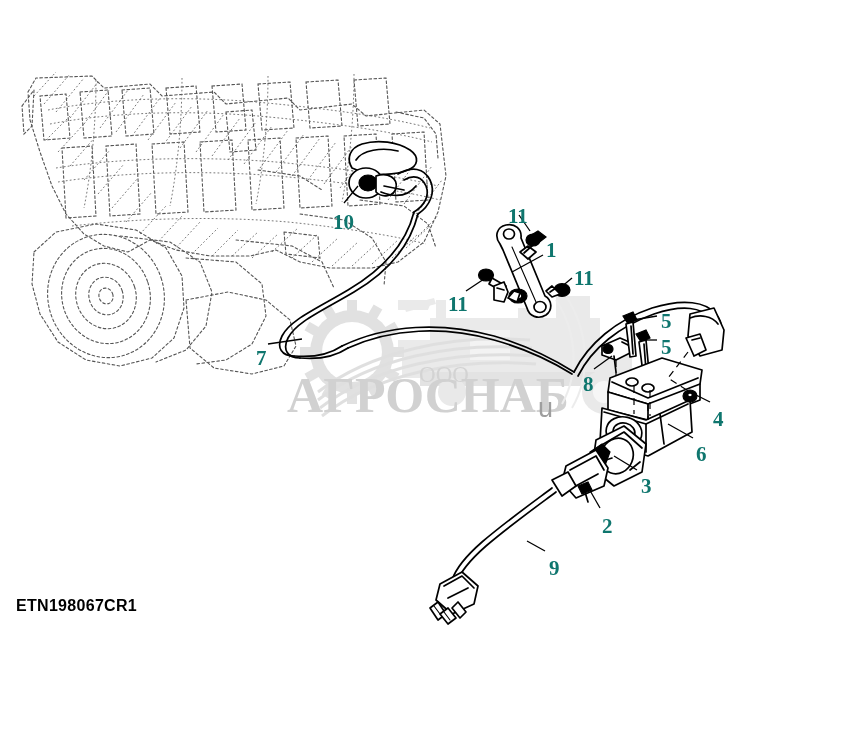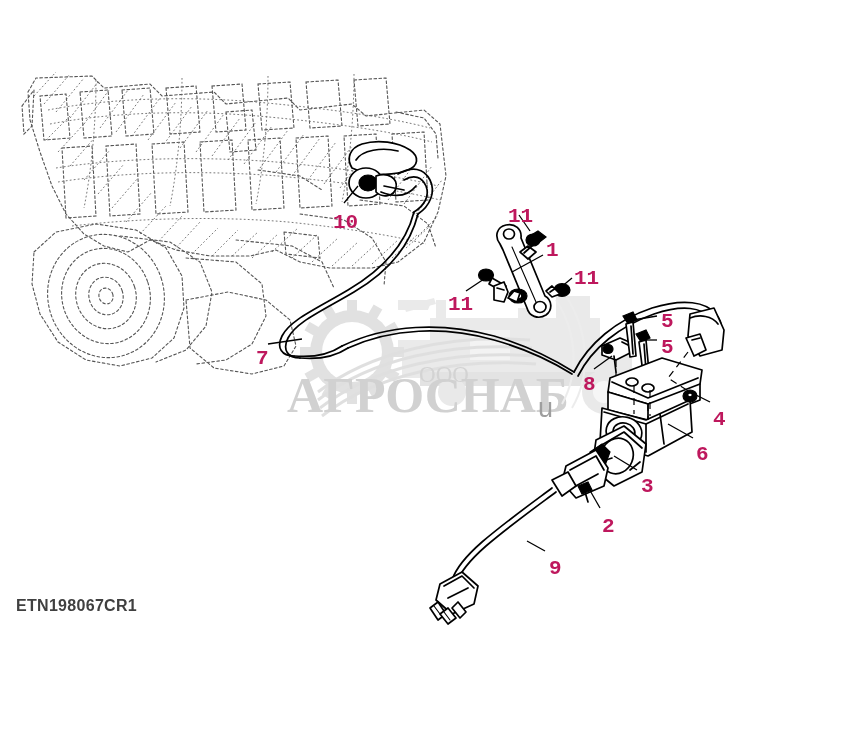--- a/index.html
+++ b/index.html
@@ -3,22 +3,22 @@
 <meta charset="utf-8">
 <style>
   html,body{margin:0;padding:0;background:#ffffff;}
   body{width:841px;height:731px;font-family:"Liberation Sans",sans-serif;overflow:hidden;}
   #stage{position:relative;width:841px;height:731px;background:#fff;}
   #stage svg{position:absolute;left:0;top:0;}
   .layer{position:absolute;left:0;top:0;width:841px;height:731px;}
   #wm{z-index:5;}
   #art{z-index:10;}
   #labels{z-index:20;}
-  .lbl{position:absolute;font-family:Liberation Mono, monospace;font-weight:bold;font-size:21px;color:#be185d;line-height:1;white-space:nowrap;}
-  #drawing-code{position:absolute;left:16px;top:597px;font-family:"Liberation Sans",sans-serif;font-weight:bold;font-size:16px;letter-spacing:.3px;color:#404040;}
+  .lbl{position:absolute;font-family:Liberation Serif, serif;font-weight:bold;font-size:21px;color:#0f766e;line-height:1;white-space:nowrap;}
+  #drawing-code{position:absolute;left:16px;top:597px;font-family:"Liberation Sans",sans-serif;font-weight:bold;font-size:16px;letter-spacing:.3px;color:#000000;}
 </style>
 </head>
 <body>
 
 <div id="stage">
 
   <svg class="layer" id="wm" width="841" height="731" viewBox="0 0 841 731">
     <defs>
       <clipPath id="wmclip">
           <rect x="295" y="300" width="260" height="130"></rect>

